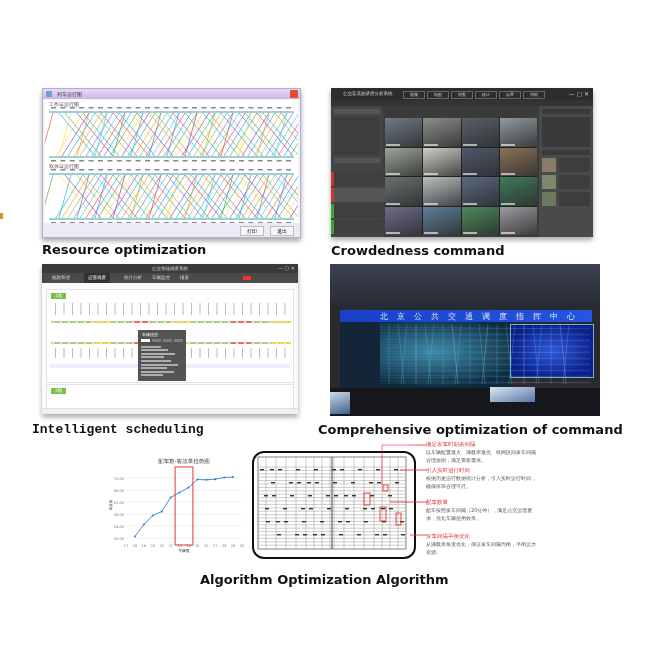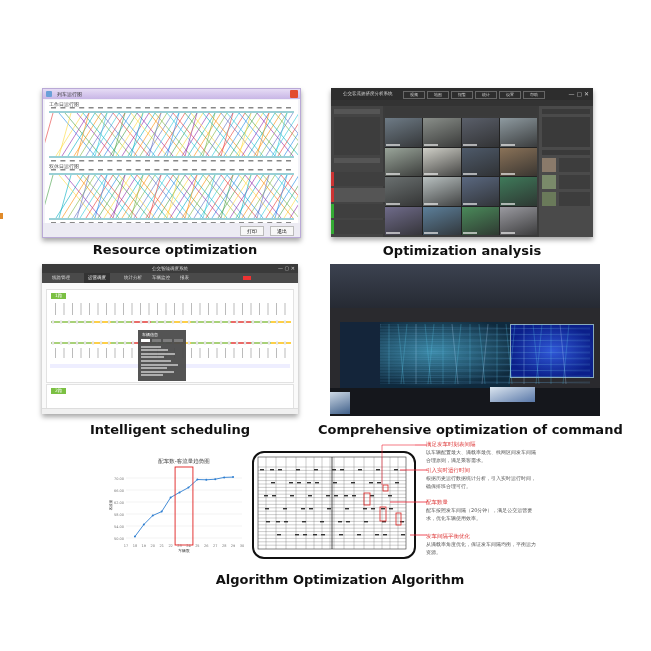--- a/index.html
+++ b/index.html
@@ -1,18 +1,18 @@
 <!DOCTYPE html>
 <html><head>
 <meta charset="utf-8">
 <style>
   html,body{margin:0;padding:0;background:#fff;}
   body{width:651px;height:651px;position:relative;overflow:hidden;font-family:"DejaVu Sans",sans-serif;}
   .abs{position:absolute;}
-  .caption{position:absolute;font-family:"DejaVu Sans",sans-serif;font-weight:bold;color:#111;font-size:13px;white-space:nowrap;text-align:center;}
+  .caption{position:absolute;font-family:"DejaVu Sans",sans-serif;font-weight:bold;color:#111;font-size:13px;white-space:nowrap;}
   .shadow{box-shadow:0 3px 5px rgba(0,0,0,.35);}
   
   #p1{left:42px;top:88px;width:257px;height:148px;background:#f3f3f8;border:1px solid #b9a9d6;}
   #p1 .titlebar{height:10px;background:linear-gradient(#e6dcf5,#c8b6e6);font-size:5px;color:#333;padding-left:14px;line-height:10px;position:relative;}
   #p1 .titlebar .ico{position:absolute;left:3px;top:2px;width:6px;height:6px;background:#6aa0d8;border-radius:1px;}
   #p1 .titlebar .close{position:absolute;right:2px;top:1px;width:8px;height:8px;background:#e24b2e;border-radius:1px;}
   #p1 .body{position:absolute;left:2px;top:11px;right:2px;bottom:14px;background:#fff;}
   #p1 .footer{position:absolute;left:0;right:0;bottom:0;height:14px;background:#ecebf3;}
   #p1 .fbtn{position:absolute;top:3px;height:8px;width:22px;border:1px solid #bbb;background:#f7f7f7;font-size:5px;line-height:8px;text-align:center;}
   
@@ -420,21 +420,21 @@
     <div style="margin:3px;height:14px;display:flex;gap:3px;">
         <div style="width:14px;background:#7a8a6a;"></div>
         <div style="flex:1;background:#3d3d3d;"></div>
       </div>
     <div style="margin:3px;height:14px;display:flex;gap:3px;">
         <div style="width:14px;background:#6a7a5a;"></div>
         <div style="flex:1;background:#3d3d3d;"></div>
       </div>
   </div>
 </div>
-<div class="caption" style="left:331px;top:243px;width:262px;">Optimization analysis</div>
+<div class="caption" style="left:331px;top:243px;width:262px;">Crowdedness command</div>
 
 <div id="p3" class="abs shadow">
   <div class="top" style="position:relative;">
     <span style="position:absolute;left:110px;top:2px;font-size:4.5px;color:#ddd;">公交智能调度系统</span>
     <span style="position:absolute;right:3px;top:1px;font-size:5px;color:#ccc;">— ▢ ✕</span>
   </div>
   <div class="nav">
     <span style="position:absolute;left:10px;top:2px;font-size:4.5px;color:#ddd;">线路管理</span>
     <span style="position:absolute;left:42px;top:0;height:10px;padding:0 4px;line-height:10px;background:#333;font-size:4.5px;color:#fff;">运营调度</span>
     <span style="position:absolute;left:82px;top:2px;font-size:4.5px;color:#ddd;">统计分析</span>
@@ -606,24 +606,27 @@
         <div style="height: 2px; margin: 1.6px 0px; width: 26px; background: rgb(170, 170, 170);"></div>
         <div style="height: 2px; margin: 1.6px 0px; width: 33px; background: rgb(170, 170, 170);"></div>
         <div style="height: 2px; margin: 1.6px 0px; width: 22px; background: rgb(170, 170, 170);"></div>
       </div>
   </div>
   <div class="card" style="top:120px;height:26px;">
     <span style="position:absolute;left:4px;top:3px;padding:0 4px;background:#7bc043;color:#fff;font-size:4.5px;line-height:6px;">2路</span>
   </div>
   <div class="abs" style="left:0;right:0;bottom:0;height:5px;background:#f0f0f0;border-top:1px solid #ddd;"></div>
 </div>
-<div class="caption" style="left:42px;top:422px;width:256px;">Intelligent scheduling</div>
+<div class="caption" style="left:32px;top:422px;width:256px;font-family:Liberation Mono, monospace;">Intelligent scheduling</div>
 
 <div id="p4" class="abs">
   <div class="abs" style="left:0;top:0;width:270px;height:44px;background:linear-gradient(#3c4250,#262a33);"></div>
+  <div class="abs" style="left:10px;top:46px;width:252px;height:12px;background:linear-gradient(90deg,#1840c8,#2456e0);">
+    <span style="position:absolute;left:40px;top:1px;font-family:'DejaVu Serif',serif;font-size:8px;color:#dfe6ff;letter-spacing:9px;">北京公共交通调度指挥中心</span>
+  </div>
   <div class="abs" style="left:10px;top:58px;width:170px;height:66px;background:radial-gradient(ellipse at 55% 45%,#3c8aa8,#0f2a3e 70%);"></div>
   <div class="abs" style="left:10px;top:58px;width:40px;height:66px;background:#14253a;"></div>
   <div class="abs" style="left:180px;top:60px;width:82px;height:52px;background:radial-gradient(ellipse at 50% 50%,#3058d8,#0b1f8a 75%);border:1px solid #8ab;"></div>
   <svg class="abs" style="left:50px;top:60px;" width="210" height="60" id="mapnet">
       <line x1="0" y1="0" x2="-6" y2="60" stroke="#bdf" stroke-width="0.4" opacity="0.7"></line>
       <line x1="0" y1="0" x2="210" y2="-2" stroke="#6ad" stroke-width="0.3" opacity="0.6"></line>
       <line x1="9" y1="0" x2="9" y2="60" stroke="#5cc8e8" stroke-width="0.4" opacity="0.7"></line>
       <line x1="0" y1="3" x2="210" y2="5" stroke="#6ad" stroke-width="0.3" opacity="0.6"></line>
       <line x1="18" y1="0" x2="24" y2="60" stroke="#5cc8e8" stroke-width="0.4" opacity="0.7"></line>
       <line x1="0" y1="6" x2="210" y2="4" stroke="#6ad" stroke-width="0.3" opacity="0.6"></line>

